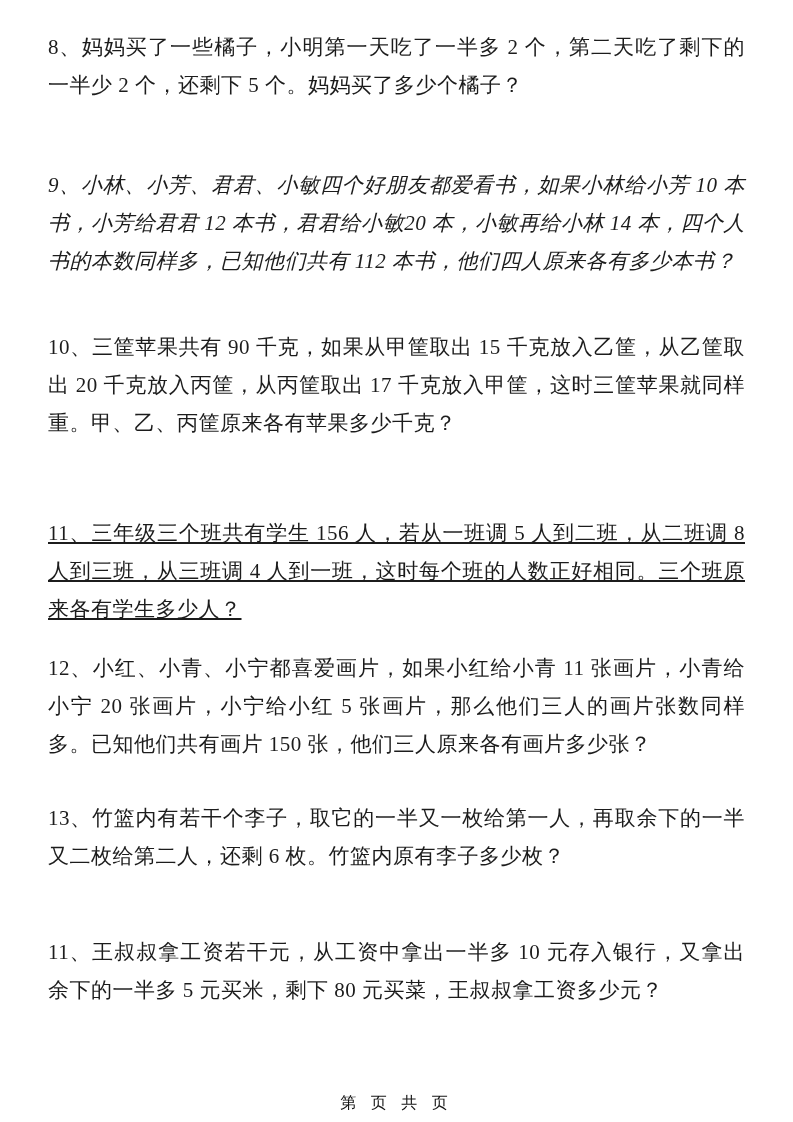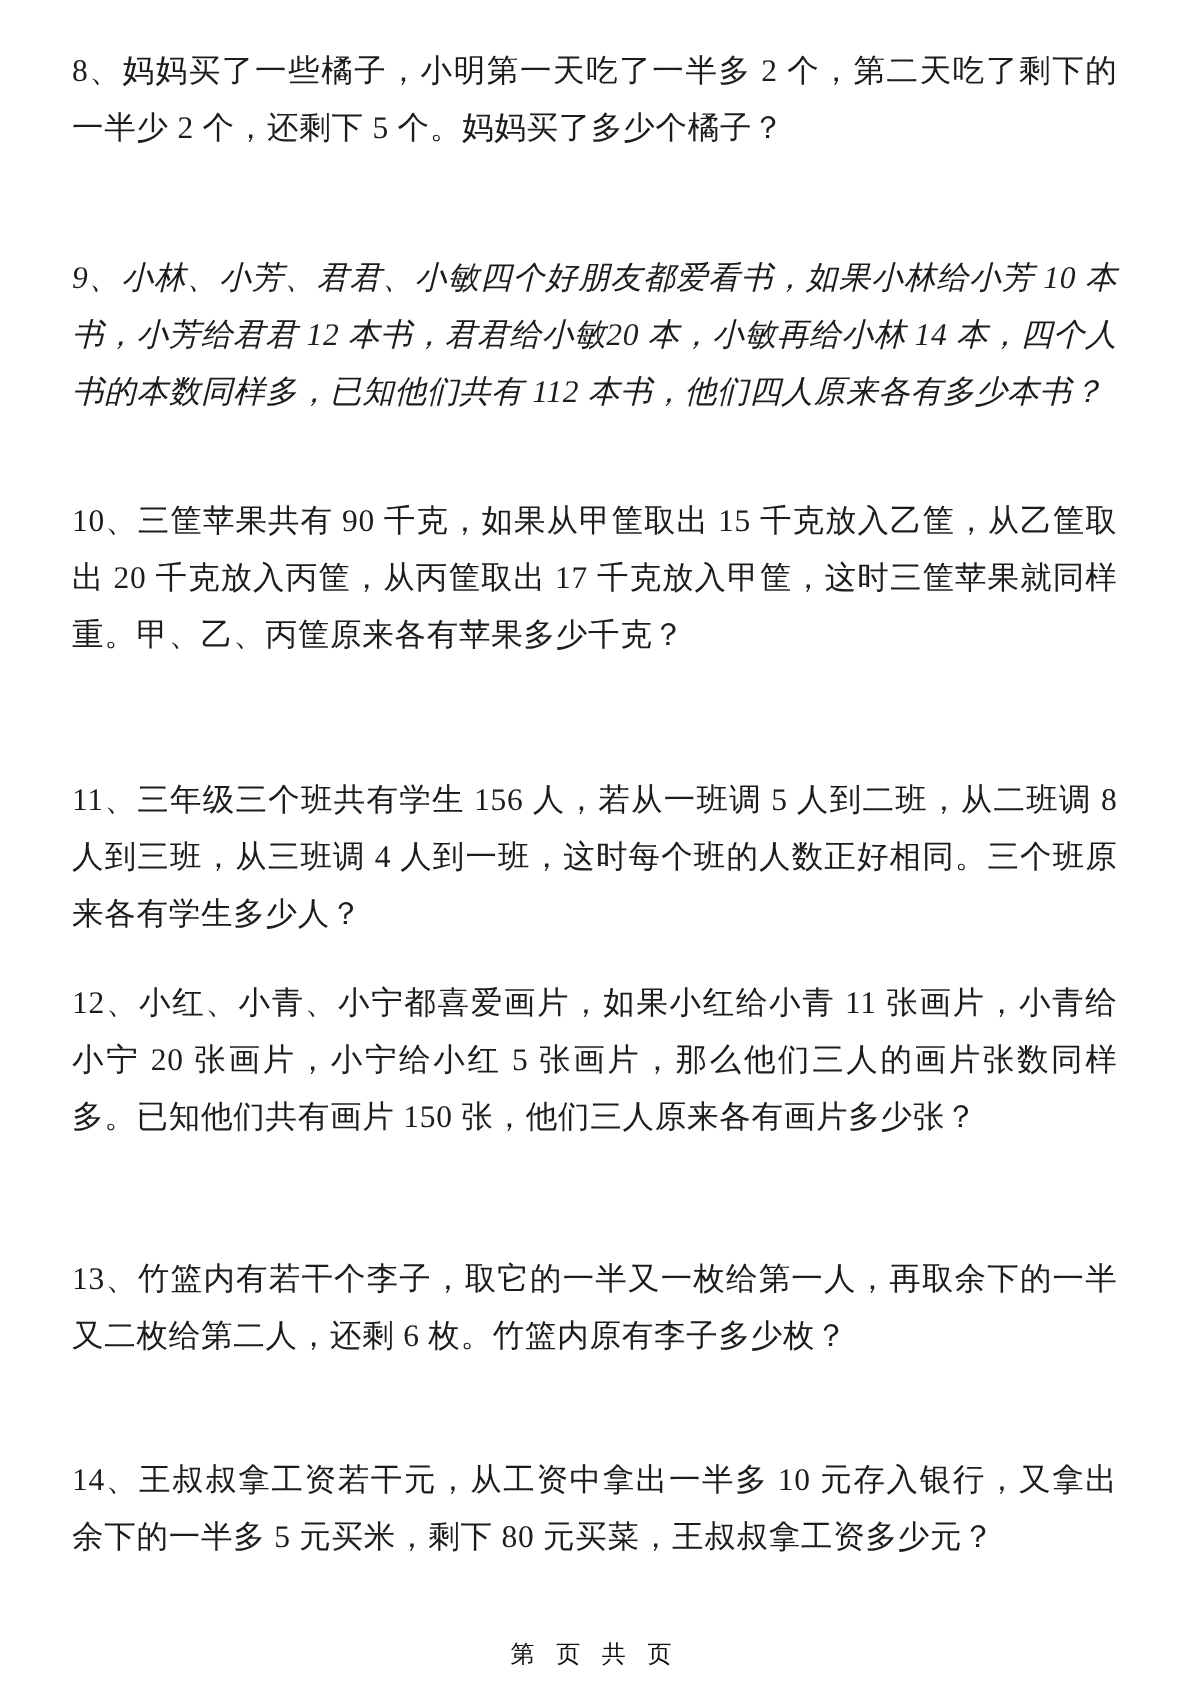--- a/index.html
+++ b/index.html
@@ -26,22 +26,22 @@
     font-size: 21px;
     line-height: 38px;
     text-align: justify;
     text-align-last: left;
     letter-spacing: 0.5px;
     color: #1c1c1c;
   }
   .mb-p8  { margin-bottom: 62px; }
   .mb-p9  { margin-bottom: 48px; font-style: italic; }
   .mb-p10 { margin-bottom: 72px; }
-  .mb-p11 { margin-bottom: 21px; }
-  .mb-p12 { margin-bottom: 70px; }
+  .mb-p11 { margin-bottom: 21px; text-decoration: underline; }
+  .mb-p12 { margin-bottom: 36px; }
   .mb-p13 { margin-bottom: 58px; margin-top: 24px; }
   .mb-p14 { margin-bottom: 0; }
   .footer {
     position: absolute;
     left: 0;
     bottom: 8px;
     width: 793px;
     text-align: center;
     font-family: "Liberation Sans", "DejaVu Sans", sans-serif;
     font-weight: normal;
@@ -53,16 +53,16 @@
 </head>
 <body>
 
 <div class="page">
   <p class="problem mb-p8">8、妈妈买了一些橘子，小明第一天吃了一半多 2 个，第二天吃了剩下的一半少 2 个，还剩下 5 个。妈妈买了多少个橘子？</p>
   <p class="problem mb-p9">9、小林、小芳、君君、小敏四个好朋友都爱看书，如果小林给小芳 10 本书，小芳给君君 12 本书，君君给小敏20 本，小敏再给小林 14 本，四个人书的本数同样多，已知他们共有 112 本书，他们四人原来各有多少本书？</p>
   <p class="problem mb-p10">10、三筐苹果共有 90 千克，如果从甲筐取出 15 千克放入乙筐，从乙筐取出 20 千克放入丙筐，从丙筐取出 17 千克放入甲筐，这时三筐苹果就同样重。甲、乙、丙筐原来各有苹果多少千克？</p>
   <p class="problem mb-p11">11、三年级三个班共有学生 156 人，若从一班调 5 人到二班，从二班调 8 人到三班，从三班调 4 人到一班，这时每个班的人数正好相同。三个班原来各有学生多少人？</p>
   <p class="problem mb-p12">12、小红、小青、小宁都喜爱画片，如果小红给小青 11 张画片，小青给小宁 20 张画片，小宁给小红 5 张画片，那么他们三人的画片张数同样多。已知他们共有画片 150 张，他们三人原来各有画片多少张？</p>
   <p class="problem mb-p13">13、竹篮内有若干个李子，取它的一半又一枚给第一人，再取余下的一半又二枚给第二人，还剩 6 枚。竹篮内原有李子多少枚？</p>
-  <p class="problem mb-p14">14、王叔叔拿工资若干元，从工资中拿出一半多 10 元存入银行，又拿出余下的一半多 5 元买米，剩下 80 元买菜，王叔叔拿工资多少元？</p>
+  <p class="problem mb-p14">11、王叔叔拿工资若干元，从工资中拿出一半多 10 元存入银行，又拿出余下的一半多 5 元买米，剩下 80 元买菜，王叔叔拿工资多少元？</p>
 </div>
 
 <div class="footer">第 页 共 页</div>
 
 </body></html>

